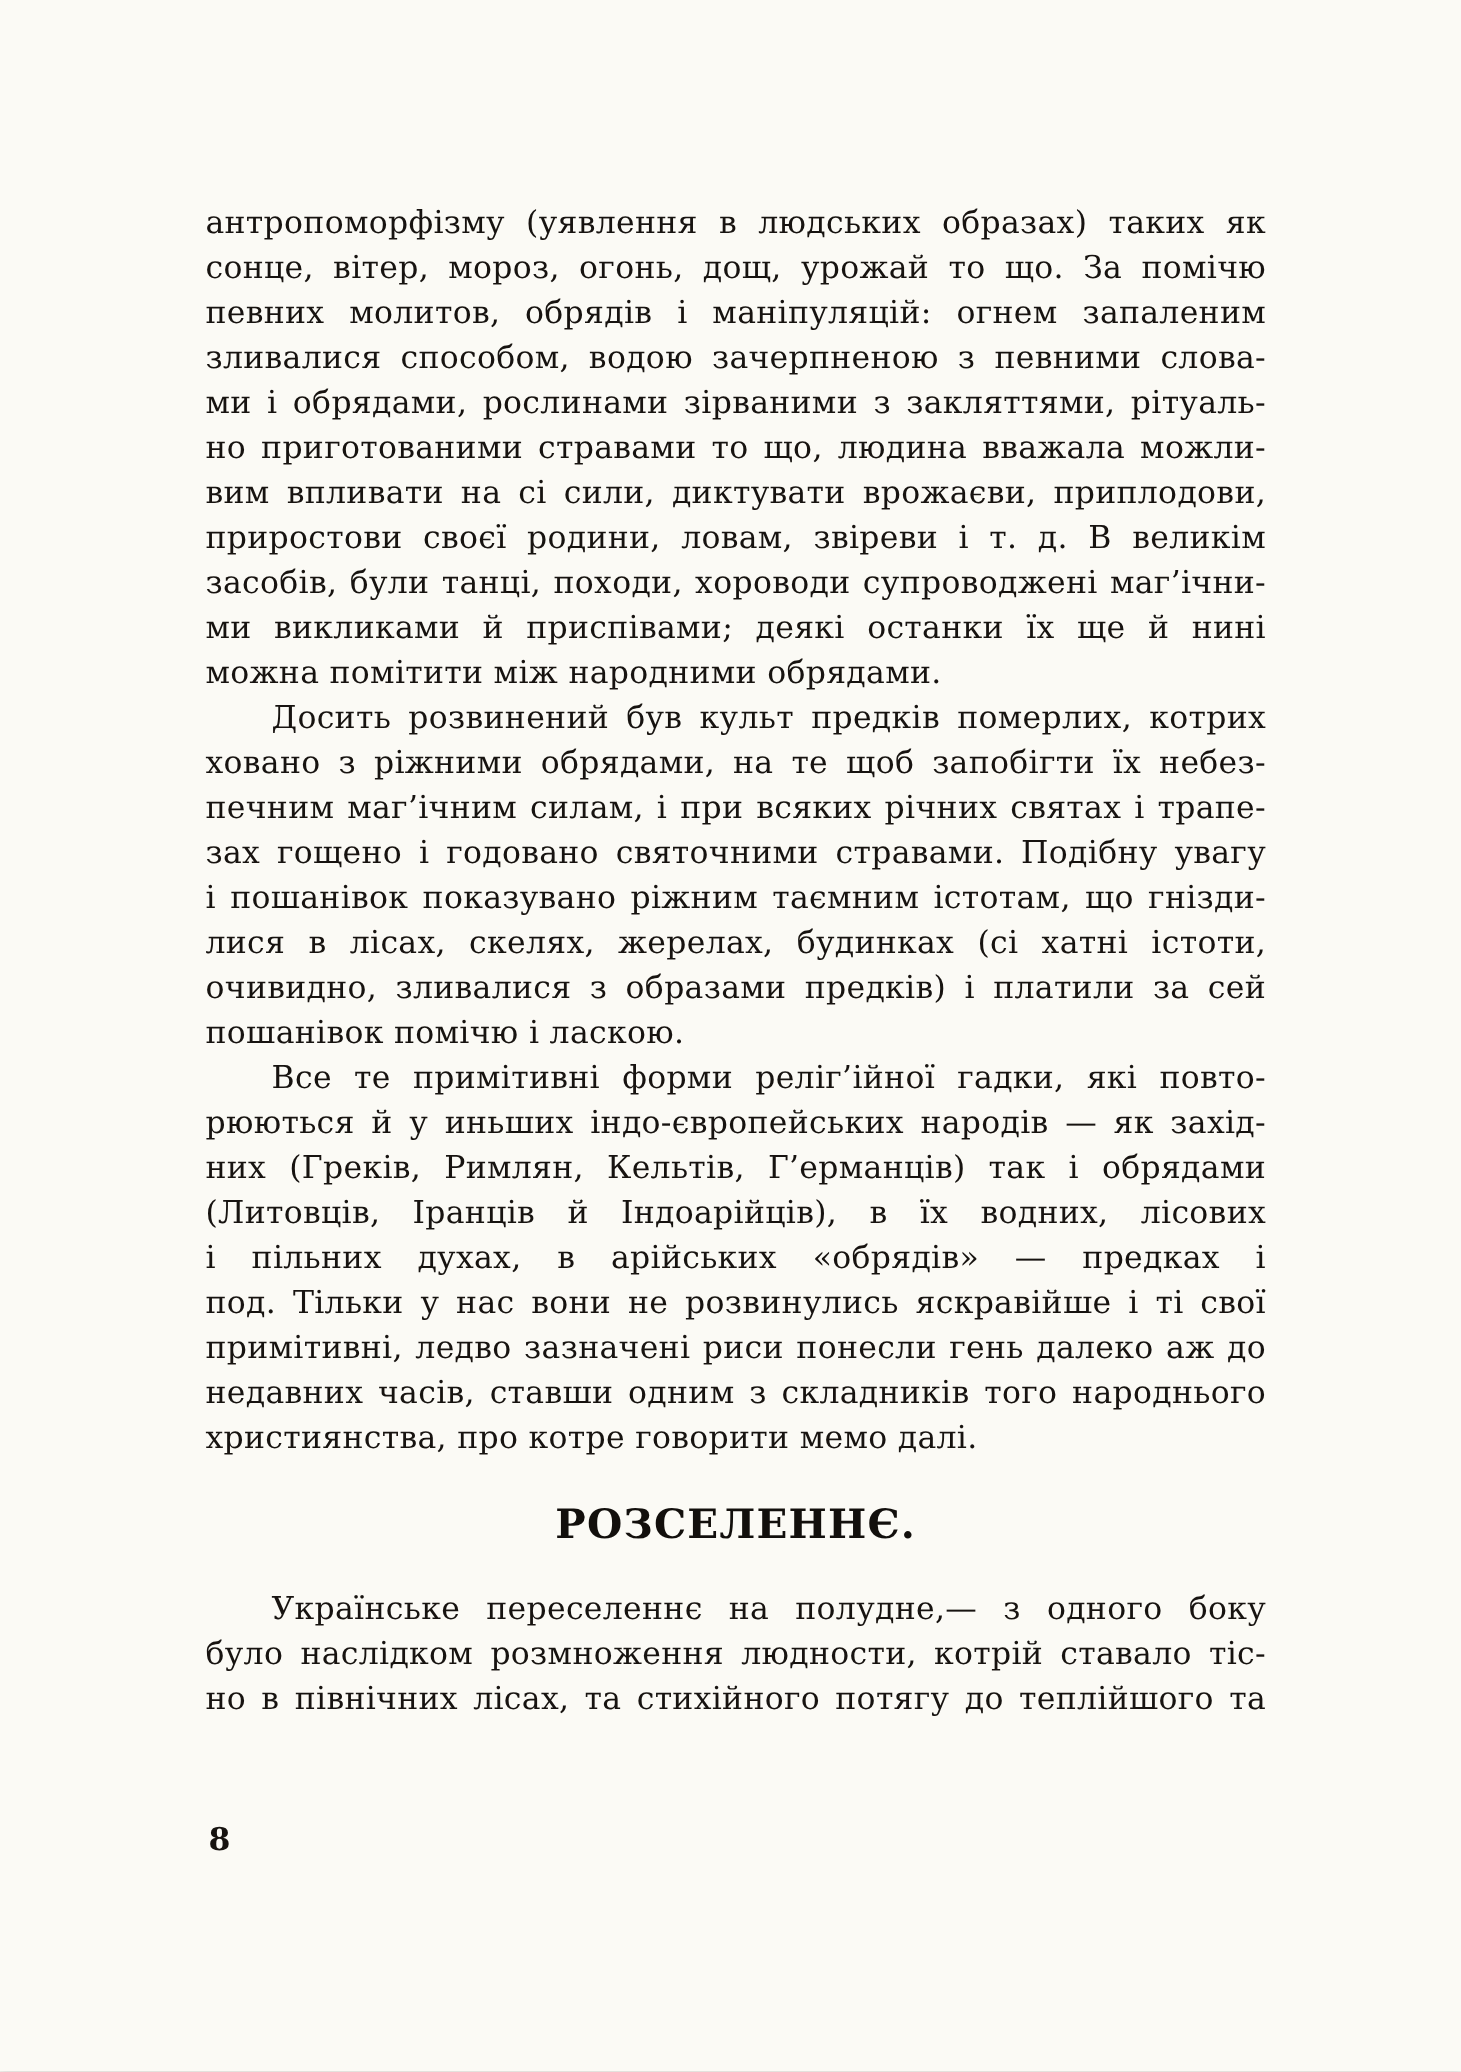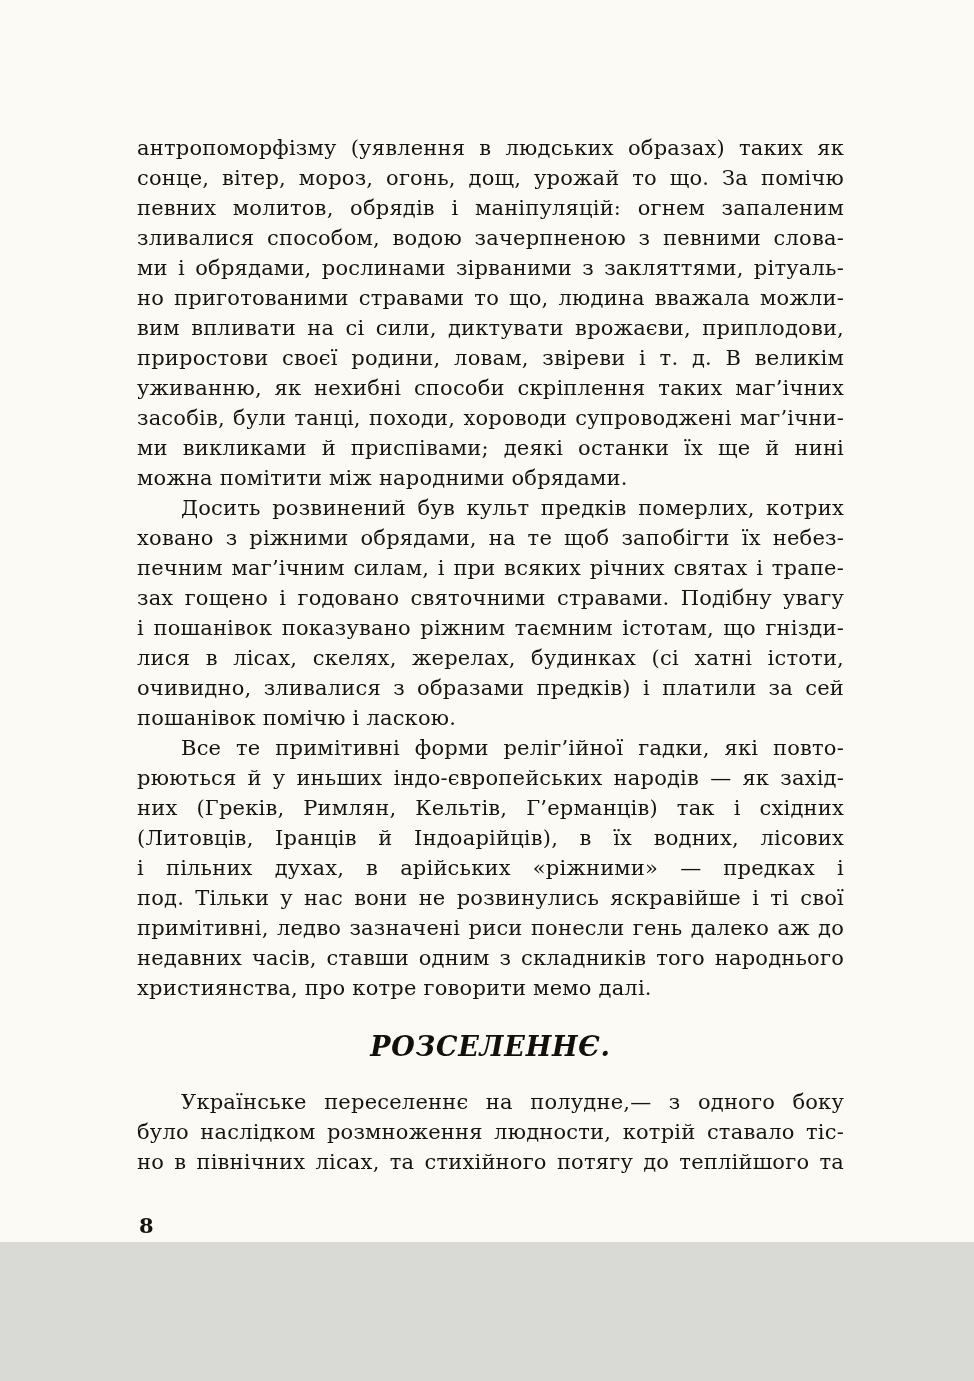--- a/index.html
+++ b/index.html
@@ -6,21 +6,21 @@
       margin: 0;
       padding: 0;
     }
     body {
       background: #d9d9d6;
       font-family: "Liberation Serif", "DejaVu Serif", serif;
     }
     .page {
       position: relative;
       width: 974px;
-      height: 1242px;
+      height: 1381px;
       margin: 0 auto;
       background: #fbfaf5;
       box-shadow: 0 0 6px rgba(0,0,0,0.25);
       overflow: hidden;
       box-sizing: border-box;
     }
     .text-block {
       position: absolute;
       left: 137px;
       top: 133px;
@@ -46,21 +46,20 @@
       text-indent: 44px;
     }
     .section-heading {
       text-align: center;
       font-weight: bold;
       font-size: 27px;
       line-height: 34px;
       letter-spacing: 0.8px;
       margin: 27px 0 23px 0;
       color: #120f0c;
-      font-style: italic;
     }
     .page-number {
       position: absolute;
       left: 139px;
       top: 1213px;
       font-family: "DejaVu Serif", "Liberation Serif", serif;
       font-size: 21px;
       font-weight: bold;
       color: #171310;
     }
@@ -72,41 +71,40 @@
   <div class="text-block" id="text-block">
       <div class="paragraph">
         <div class="line">антропоморфізму (уявлення в людських образах) таких як</div>
         <div class="line">сонце, вітер, мороз, огонь, дощ, урожай то що. За помічю</div>
         <div class="line">певних молитов, обрядів і маніпуляцій: огнем запаленим</div>
         <div class="line">зливалися способом, водою зачерпненою з певними слова-</div>
         <div class="line">ми і обрядами, рослинами зірваними з закляттями, рітуаль-</div>
         <div class="line">но приготованими стравами то що, людина вважала можли-</div>
         <div class="line">вим впливати на сі сили, диктувати врожаєви, приплодови,</div>
         <div class="line">приростови своєї родини, ловам, звіреви і т. д. В великім</div>
-        <div class="line">уживанню, як нехибні способи скріплення таких маг’ічних</div>
         <div class="line">засобів, були танці, походи, хороводи супроводжені маг’ічни-</div>
         <div class="line">ми викликами й приспівами; деякі останки їх ще й нині</div>
         <div class="line para-last">можна помітити між народними обрядами.</div>
       </div>
       <div class="paragraph indented">
         <div class="line">Досить розвинений був культ предків померлих, котрих</div>
         <div class="line">ховано з ріжними обрядами, на те щоб запобігти їх небез-</div>
         <div class="line">печним маг’ічним силам, і при всяких річних святах і трапе-</div>
         <div class="line">зах гощено і годовано святочними стравами. Подібну увагу</div>
         <div class="line">і пошанівок показувано ріжним таємним істотам, що гнізди-</div>
         <div class="line">лися в лісах, скелях, жерелах, будинках (сі хатні істоти,</div>
         <div class="line">очивидно, зливалися з образами предків) і платили за сей</div>
         <div class="line para-last">пошанівок помічю і ласкою.</div>
       </div>
       <div class="paragraph indented">
         <div class="line">Все те примітивні форми реліг’ійної гадки, які повто-</div>
         <div class="line">рюються й у иньших індо-європейських народів — як захід-</div>
-        <div class="line">них (Греків, Римлян, Кельтів, Г’ерманців) так і східних</div>
+        <div class="line">них (Греків, Римлян, Кельтів, Г’ерманців) так і обрядами</div>
         <div class="line">(Литовців, Іранців й Індоарійців), в їх водних, лісових</div>
-        <div class="line">і пільних духах, в арійських «ріжними» — предках і</div>
+        <div class="line">і пільних духах, в арійських «обрядів» — предках і</div>
         <div class="line">под. Тільки у нас вони не розвинулись яскравійше і ті свої</div>
         <div class="line">примітивні, ледво зазначені риси понесли гень далеко аж до</div>
         <div class="line">недавних часів, ставши одним з складників того народнього</div>
         <div class="line para-last">християнства, про котре говорити мемо далі.</div>
       </div>
       <div class="section-heading">РОЗСЕЛЕННЄ.</div>
       <div class="paragraph indented">
         <div class="line">Українське переселеннє на полудне,— з одного боку</div>
         <div class="line">було наслідком розмноження людности, котрій ставало тіс-</div>
         <div class="line">но в північних лісах, та стихійного потягу до теплійшого та</div>

